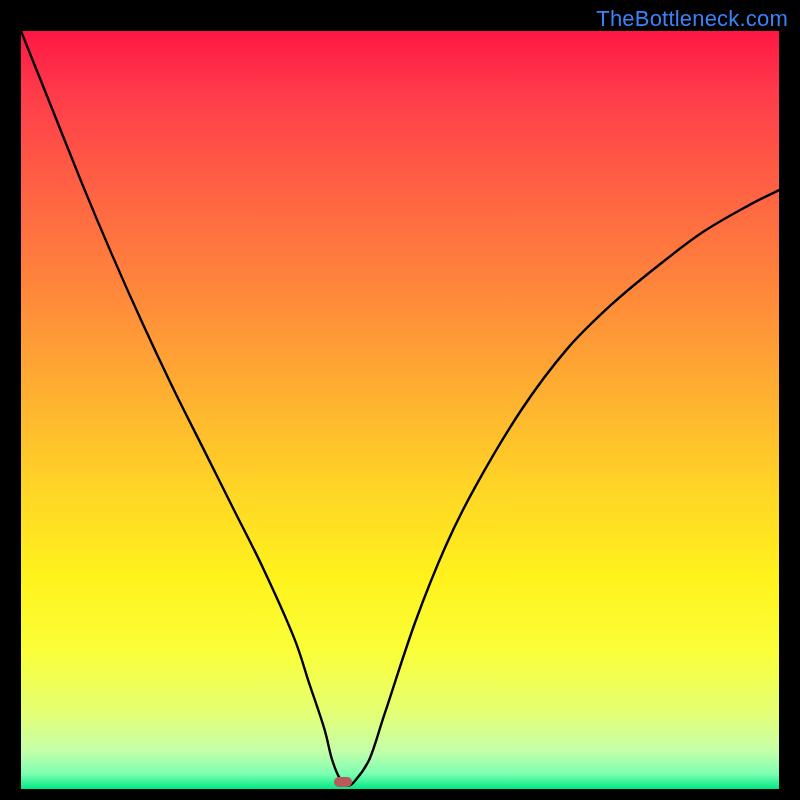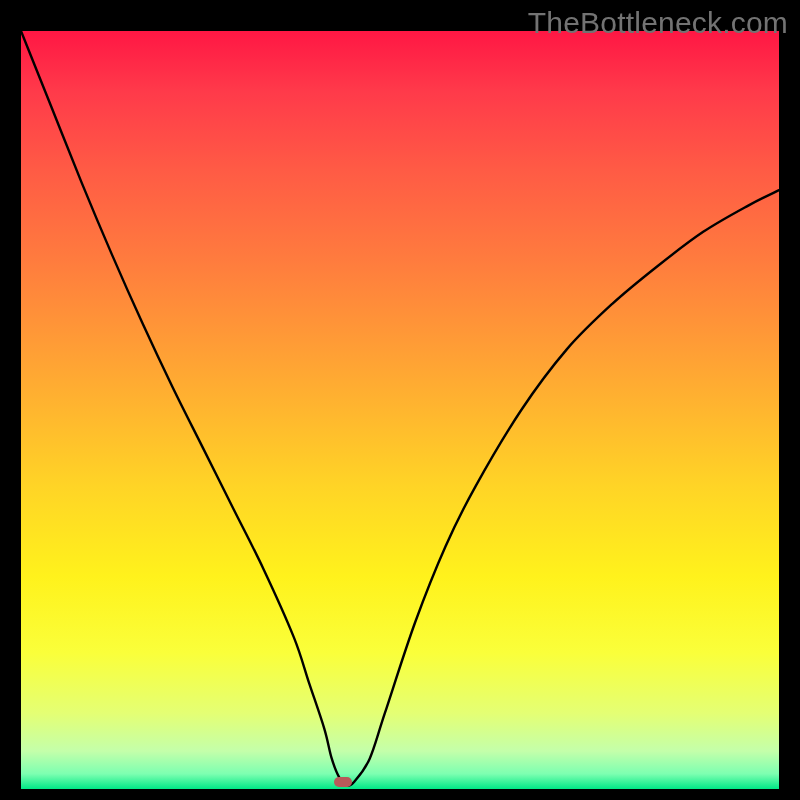--- a/index.html
+++ b/index.html
@@ -23,22 +23,22 @@
       #c4ffaa 95%,
       #7dffb1 98%,
       #00e886 100%
     );
   }
   .watermark {
     position: absolute;
     top: 6px;
     right: 12px;
     font-family: Arial, Helvetica, sans-serif;
-    font-size: 30px;
-    color: #737373;
+    font-size: 22px;
+    color: #3b82f6;
     letter-spacing: 0.2px;
   }
   svg.curve {
     position: absolute;
     left: 21px;
     top: 31px;
     width: 758px;
     height: 758px;
   }
   .marker {

